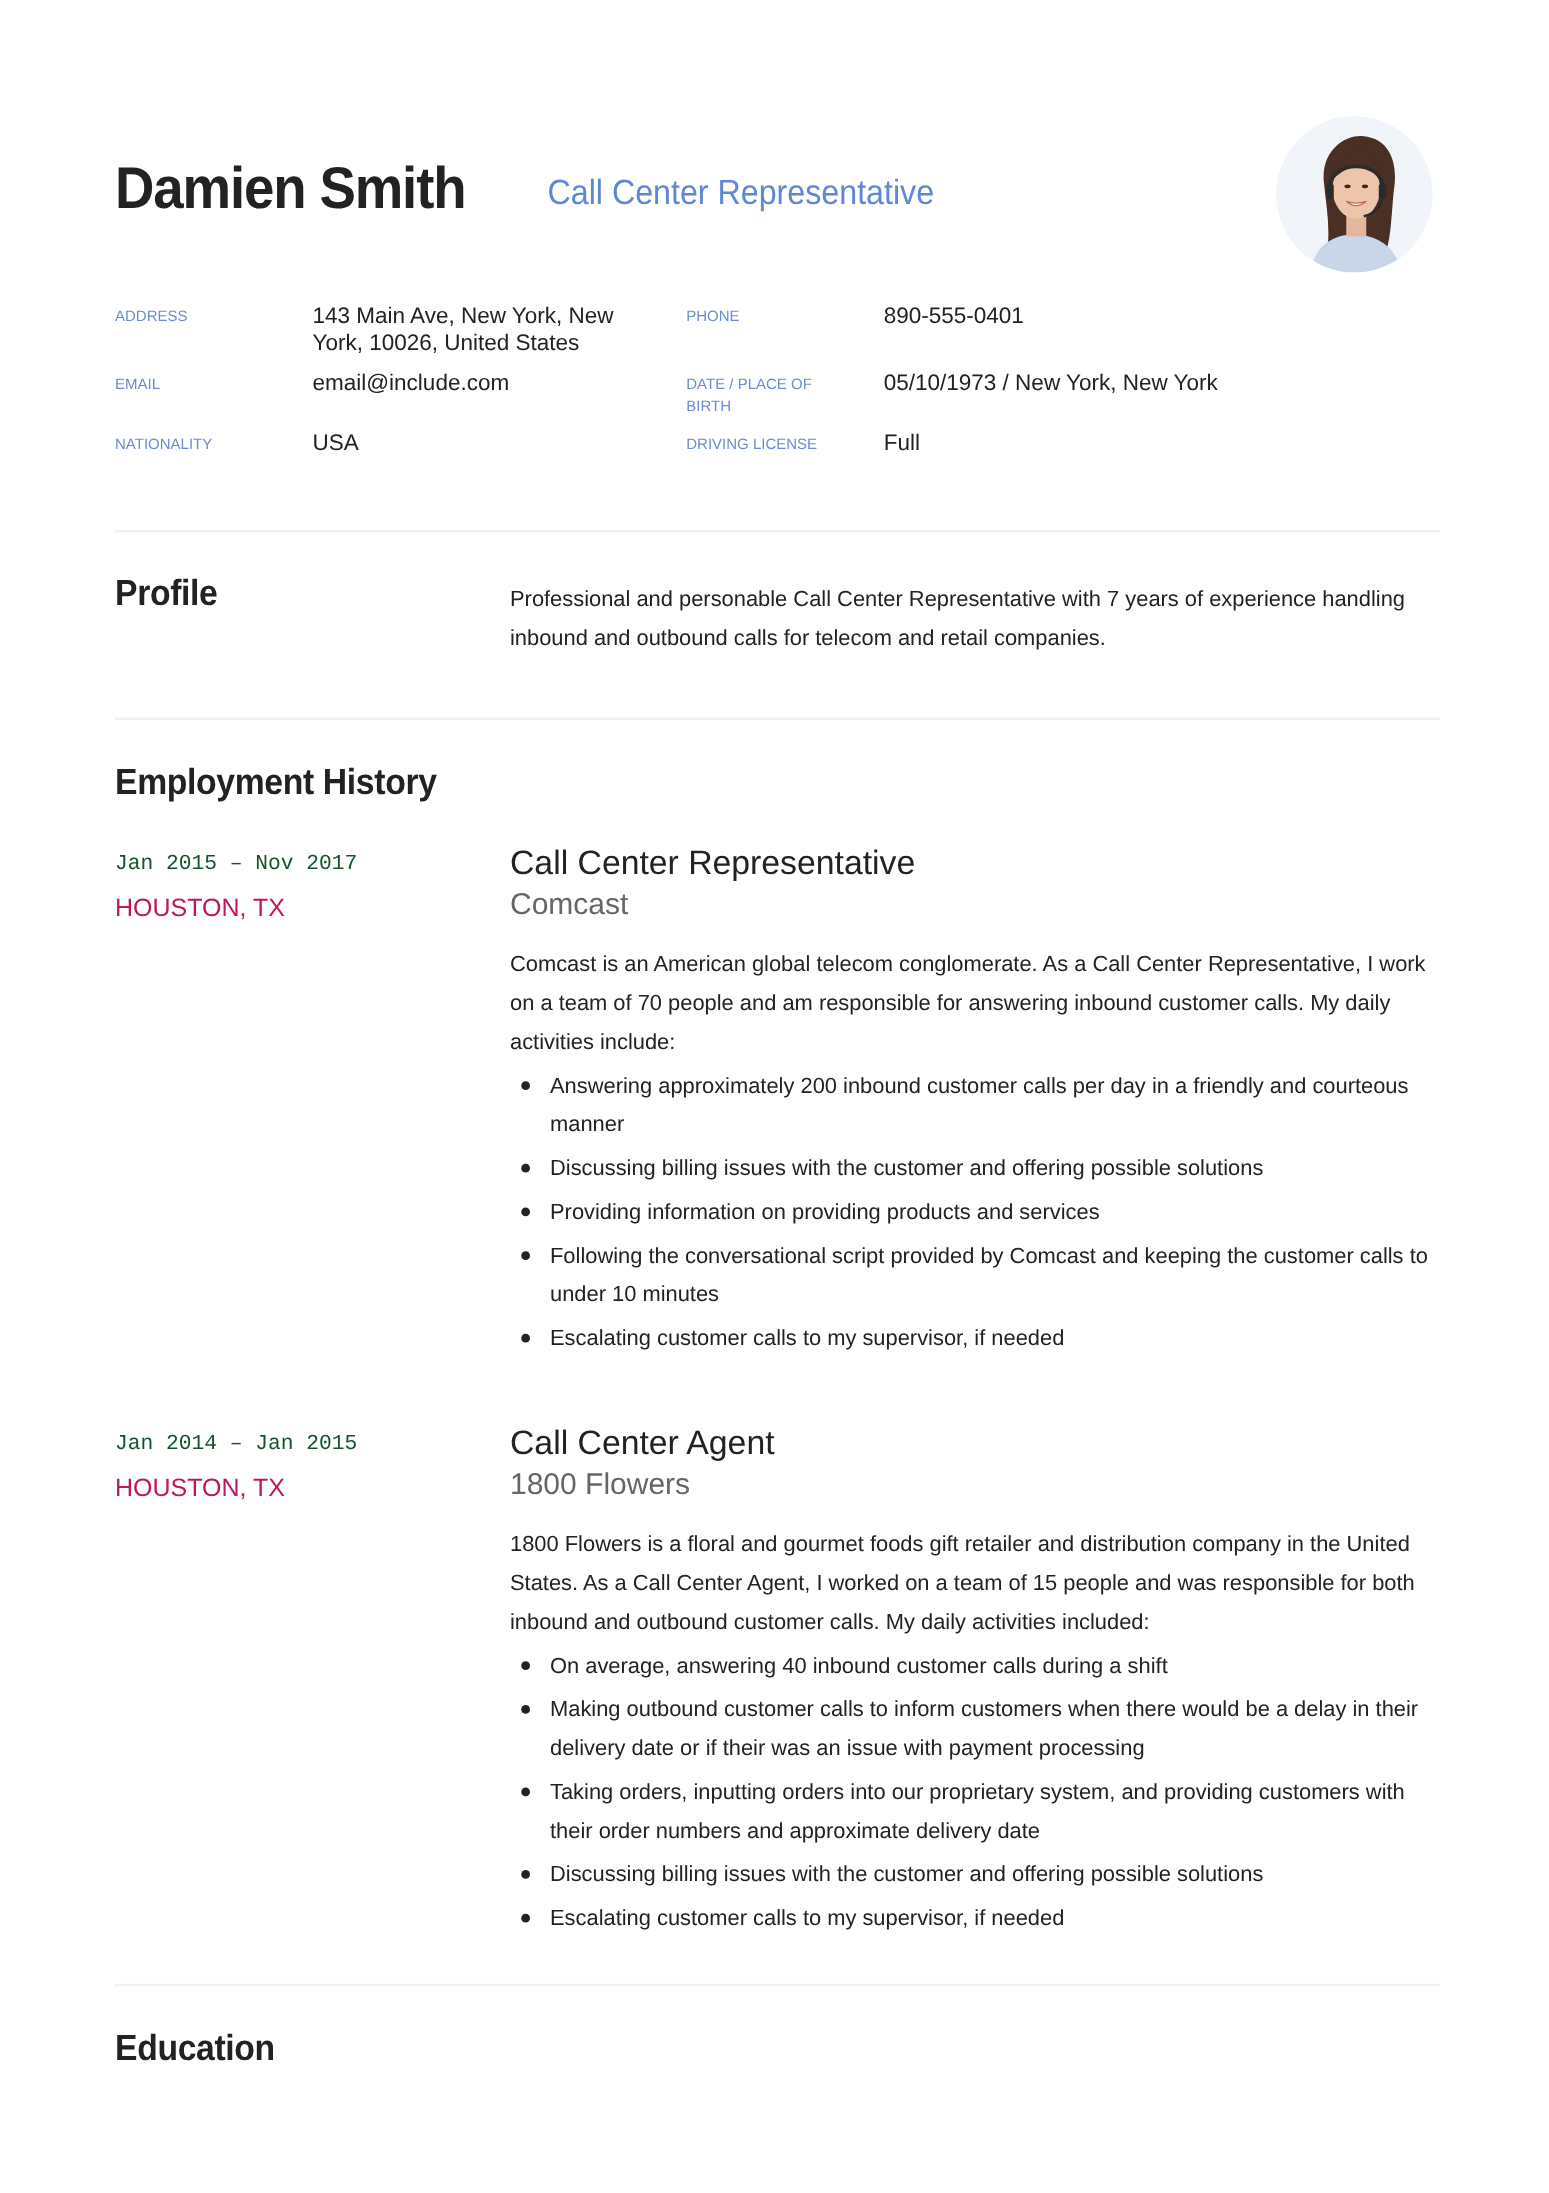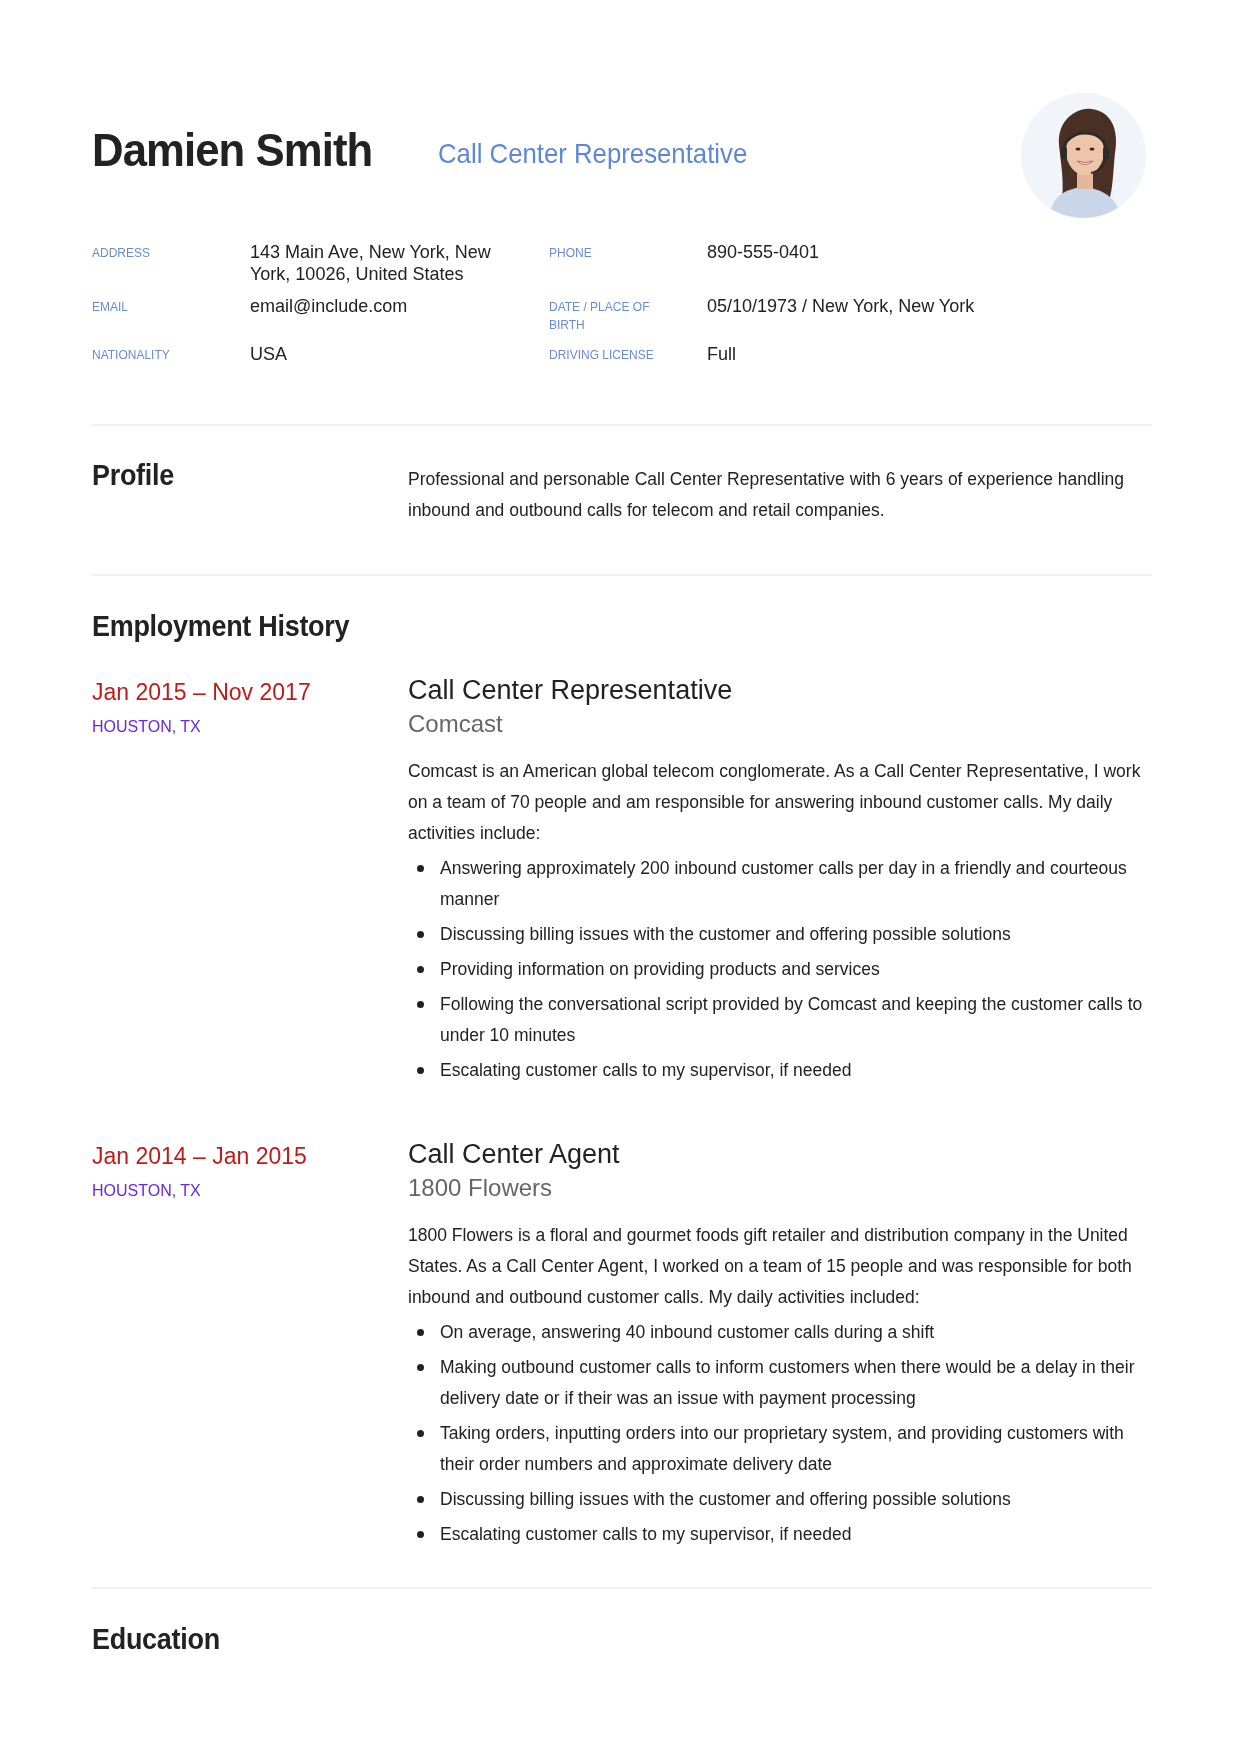--- a/index.html
+++ b/index.html
@@ -27,22 +27,22 @@
   }
   .value { font-size: 18px; color: #222222; line-height: 22px; }
   .divider { left: 92px; width: 1060px; height: 2px; background: #f0f0f0; }
   .section-heading {
     font-size: 29px; font-weight: bold; color: #222222; line-height: 34px;
     transform: scaleX(0.93); transform-origin: left center; letter-spacing: -0.3px;
   }
   .body-text {
     font-size: 17.5px; line-height: 31px; color: #222222;
   }
-  .date { font-size: 23px; color: #b91c1c; line-height: 22px; }
-  .loc { font-size: 16px; color: #6d28d9; line-height: 20px; text-transform: uppercase; }
+  .date { font-size: 17px; color: #14532d; line-height: 22px; font-family: Liberation Mono, monospace; }
+  .loc { font-size: 20px; color: #be185d; line-height: 20px; text-transform: uppercase; }
   .role { font-size: 27px; color: #222222; line-height: 32px; }
   .company { font-size: 24px; color: #666666; line-height: 30px; }
   .desc { left: 408px; width: 750px; }
   ul.bullets { list-style: none; margin: 0; padding: 0; }
   ul.bullets li { position: relative; padding-left: 32px; margin-bottom: 4px; }
   ul.bullets li .dot {
     position: absolute; left: 9px; top: 12px; width: 7px; height: 7px;
     border-radius: 50%; background: #222222;
   }
 </style>
@@ -94,21 +94,21 @@
 <div class="abs label" style="left:92px; top:346px;">NATIONALITY</div>
 <div class="abs value" style="left:250px; top:343px;">USA</div>
 
 <div class="abs label" style="left:549px; top:346px;">DRIVING LICENSE</div>
 <div class="abs value" style="left:707px; top:343px;">Full</div>
 
 <div class="abs divider" style="top:424px;"></div>
 
 <div class="abs section-heading" style="left:92px; top:458px;">Profile</div>
 <div class="abs body-text" style="left:408px; top:464px; width:760px;">
-  <div>Professional and personable Call Center Representative with 6 years of experience handling</div>
+  <div>Professional and personable Call Center Representative with 7 years of experience handling</div>
   <div>inbound and outbound calls for telecom and retail companies.</div>
 </div>
 
 <div class="abs divider" style="top:574px;"></div>
 
 <div class="abs section-heading" style="left:92px; top:609px;">Employment History</div>
 
 <div class="abs date" style="left:92px; top:681px;">Jan 2015 – Nov 2017</div>
 <div class="abs loc" style="left:92px; top:717px;">HOUSTON, TX</div>
 <div class="abs role" style="left:408px; top:674px;">Call Center Representative</div>

